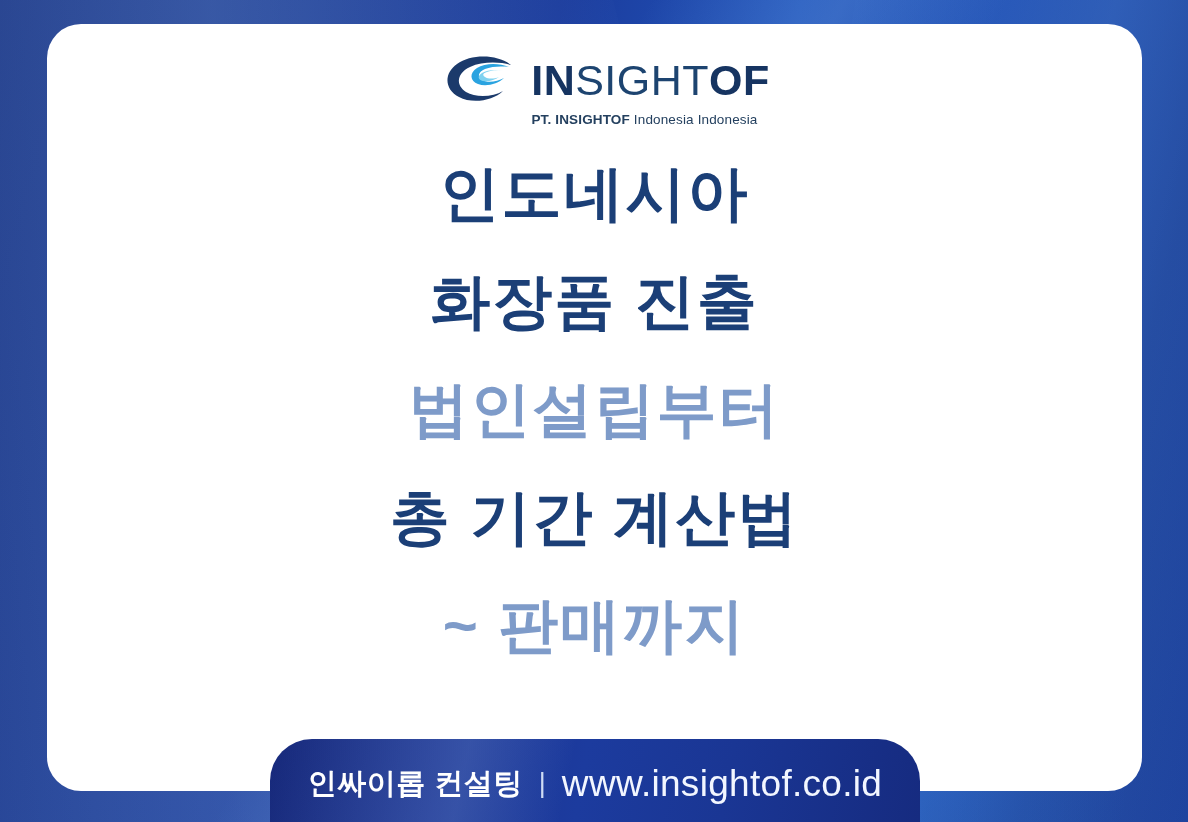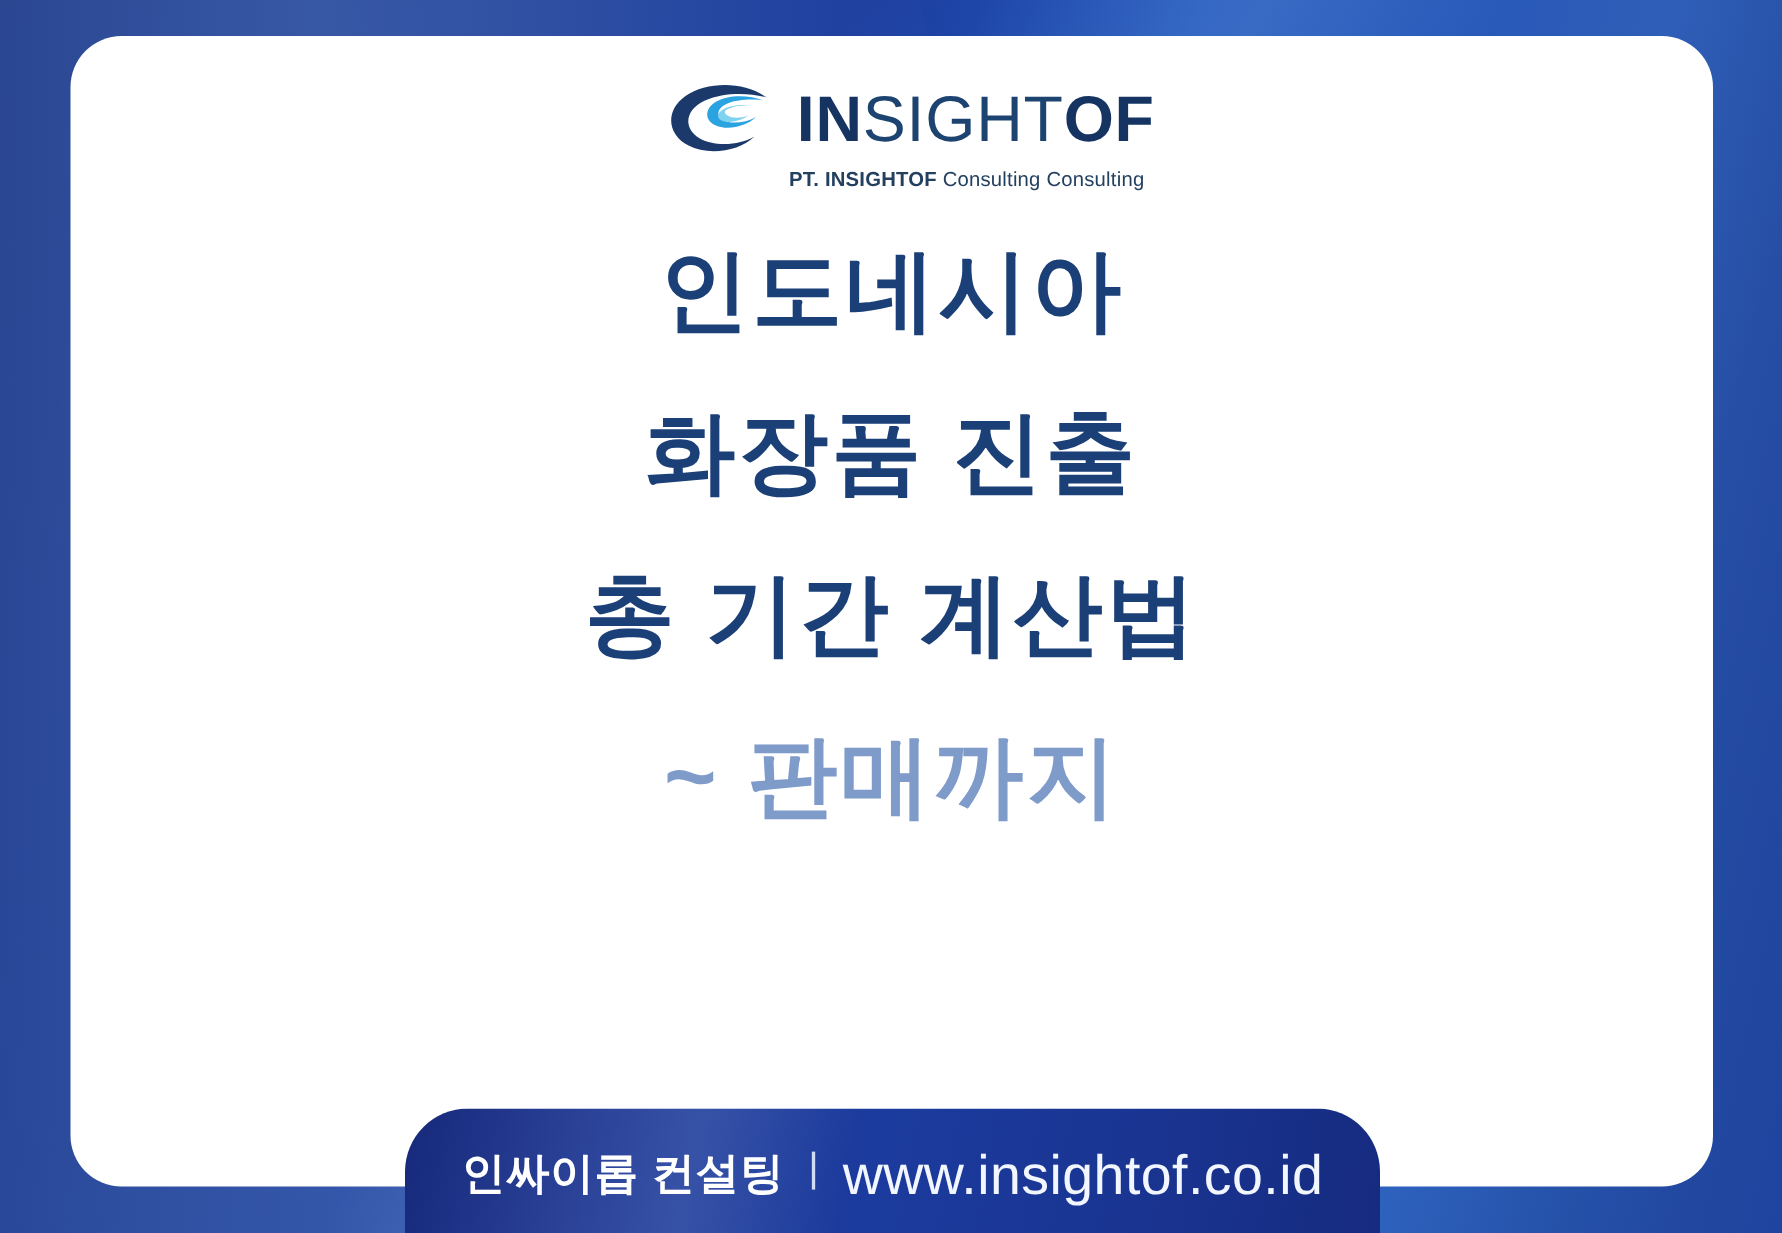--- a/index.html
+++ b/index.html
@@ -162,21 +162,21 @@
         #1a3694 70%,
         #162b80 100%);
     z-index:6;
     display:flex;
     align-items:center;
     justify-content:center;
     overflow:hidden;
   }
   .footer-inner {
     display:flex;
-    align-items:flex-start;
+    align-items:center;
     gap:16px;
     transform:translateY(3px);
     white-space:nowrap;
   }
   .footer-brand {
     color:#ffffff;
     font-weight:bold;
     font-size:29px;
     letter-spacing:0.5px;
   }
@@ -212,27 +212,28 @@
           <path d="M62 19 C55 17 46 18 41 21 C36 24 37 28 42 29 C47 30 54 28 58 25 C53 27 47 27 44 25 C41 23 42 21 46 20 C51 18 58 18 62 19 Z" fill="#7fd2f0"></path>
         </svg>
 
         <div class="logo-word">
           <span class="w-in">IN</span><span class="w-sight">SIGHT</span><span class="w-of">OF</span>
         </div>
       </div>
 
       <div class="logo-tagline">
         <span class="tg-b">PT. INSIGHTOF</span>
-        <span class="tg-r">Consulting Consulting</span>
+        <span class="tg-r">Indonesia Indonesia</span>
       </div>
     </div>
 
     <div class="headline">
       <div class="hl-line hl-dark">인도네시아</div>
       <div class="hl-line hl-dark">화장품 진출</div>
+      <div class="hl-line hl-light">법인설립부터</div>
       <div class="hl-line hl-dark">총 기간 계산법</div>
       <div class="hl-line hl-light">~ 판매까지</div>
     </div>
 
   </div>
 
   <div class="footer-bar">
     <div class="footer-inner">
       <span class="footer-brand">인싸이롭 컨설팅</span>
       <span class="footer-sep">|</span>

